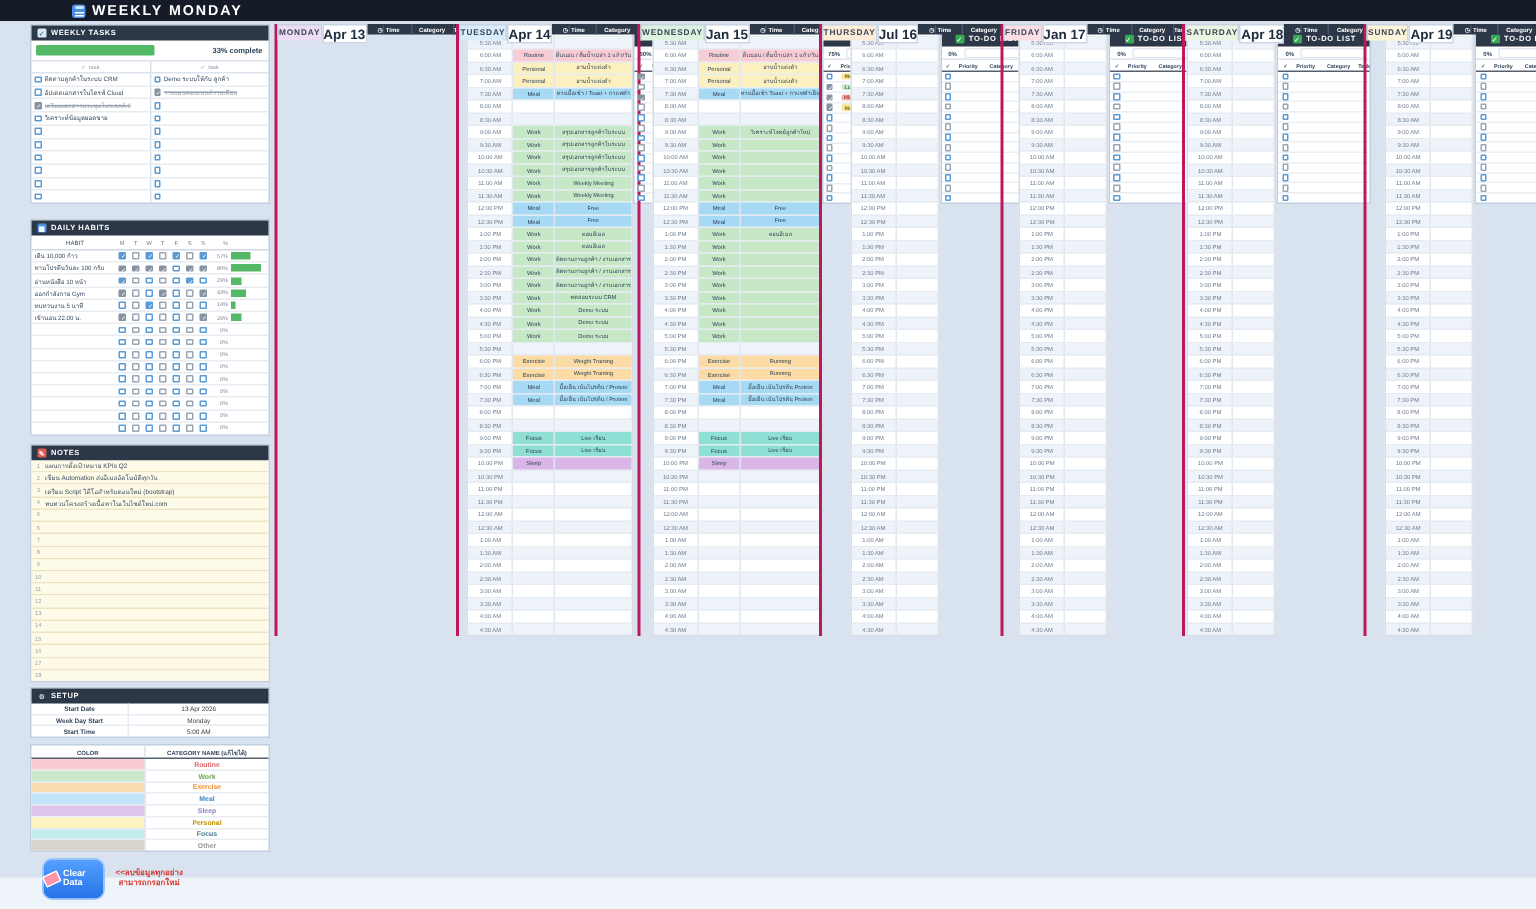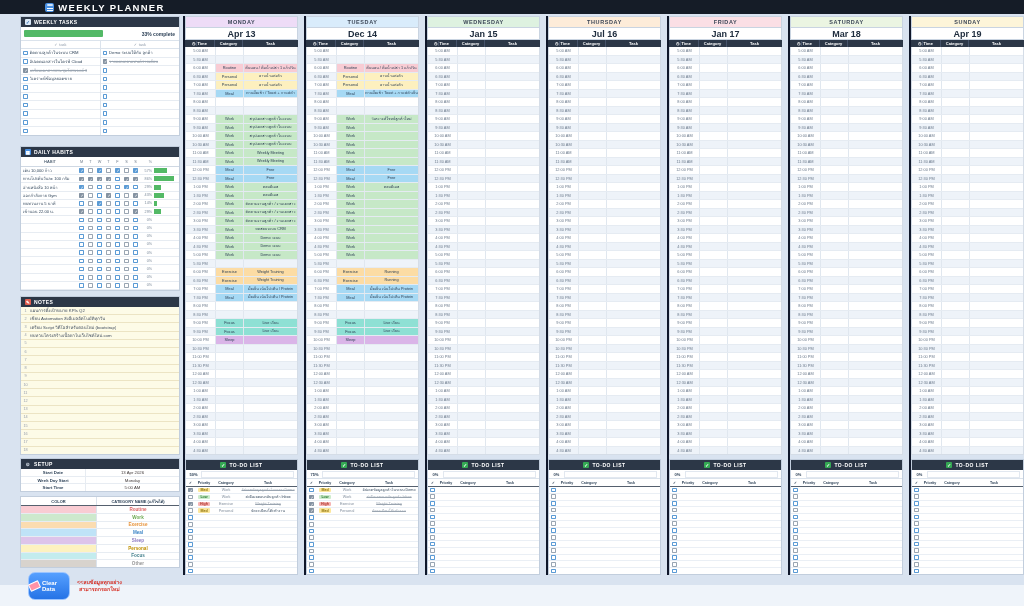--- a/index.html
+++ b/index.html
@@ -65,21 +65,21 @@
   .cat-name{display:flex;align-items:center;justify-content:center;font-size:4.6px;font-weight:bold;}
   
   .clear-row{position:absolute;left:28px;top:570px;width:170px;height:32px;display:flex;align-items:center;gap:7px;}
   .clear-btn{width:42px;height:28px;border-radius:7px;background:linear-gradient(#56a0ff,#2573e6);
              border:1px solid #9cc5ff;display:flex;align-items:center;justify-content:center;gap:2px;
              color:#fff;font-weight:bold;font-size:6px;line-height:1.05;text-align:left;box-sizing:border-box;}
   .eraser{width:9px;height:6px;background:#ff93a8;border:0.6px solid #ffffff;border-radius:1px;transform:rotate(-25deg);flex:none;}
   .clear-note{color:#d7352b;font-weight:bold;font-size:5.3px;line-height:1.35;text-align:center;white-space:pre-line;}
   
   .main{position:absolute;left:183px;top:16px;display:flex;gap:6px;}
-  .day-col{width:115px;box-sizing:border-box;border-left:2px solid #0f172a;display:flex;flex-direction:column;}
+  .day-col{width:115px;box-sizing:border-box;border-left:2px solid #be185d;display:flex;flex-direction:row;}
   .day-name{height:11px;flex:none;display:flex;align-items:center;justify-content:center;
             font-size:5.5px;font-weight:bold;color:#3c4757;letter-spacing:.6px;border:0.5px solid #c9d4e1;border-bottom:none;box-sizing:border-box;}
   .day-date{height:13px;flex:none;background:#fff;display:flex;align-items:center;justify-content:center;
             font-size:9px;font-weight:bold;color:#202e3f;border:0.5px solid #c9d4e1;box-sizing:border-box;}
   .sch-hdr{height:7px;flex:none;background:#2c3747;display:flex;}
   .sch-hdr span{color:#fff;font-size:4px;font-weight:bold;display:flex;align-items:center;justify-content:center;gap:1px;border-right:0.5px solid #46536a;box-sizing:border-box;}
   .sh-time{width:30px;flex:none;}
   .sh-cat{width:28px;flex:none;}
   .sh-task{flex:1;border-right:none !important;}
   .sch-grid{height:408px;flex:none;background:#fff;border:0.5px solid #d5dde7;border-top:none;box-sizing:border-box;display:flex;flex-direction:column;}
@@ -114,21 +114,21 @@
   .td-task{flex:1;font-size:3.7px;color:#33475c;text-align:center;white-space:nowrap;overflow:hidden;}
 </style>
 </head>
 <body>
 
 <div class="footerstrip"></div>
 
 <div class="topbar">
   <div class="title-wrap">
     <span class="cal-icon"></span>
-    <span class="app-title">WEEKLY PLANNER</span>
+    <span class="app-title">WEEKLY MONDAY</span>
   </div>
 </div>
 
 <div class="sidebar">
 
   <section class="panel" style="height:120px">
     <div class="phdr">
       <span class="picon" style="background:#dbe8f6;color:#2f6fb8">✓</span>
       <span>WEEKLY TASKS</span>
     </div>
@@ -1204,21 +1204,21 @@
             <span class="cb  "></span>
           </span>
       <span class="td-pri"></span>
       <span class="td-cat"></span>
       <span class="td-task  "></span>
     </div>
     </div>
   </div>
     <div class="day-col">
     <div class="day-name" style="background:#d9ecfb">TUESDAY</div>
-    <div class="day-date">Dec 14</div>
+    <div class="day-date">Apr 14</div>
     <div class="sch-hdr">
       <span class="sh-time"><span>◷</span> Time</span>
       <span class="sh-cat">Category</span>
       <span class="sh-task">Task</span>
     </div>
     <div class="sch-grid">
         <div class="t-row ">
       <span class="t-time">5:00 AM</span>
       <span class="t-cat"></span>
       <span class="t-task"></span>
@@ -2696,21 +2696,21 @@
             <span class="cb  "></span>
           </span>
       <span class="td-pri"></span>
       <span class="td-cat"></span>
       <span class="td-task  "></span>
     </div>
     </div>
   </div>
     <div class="day-col">
     <div class="day-name" style="background:#ebf5e2">SATURDAY</div>
-    <div class="day-date">Mar 18</div>
+    <div class="day-date">Apr 18</div>
     <div class="sch-hdr">
       <span class="sh-time"><span>◷</span> Time</span>
       <span class="sh-cat">Category</span>
       <span class="sh-task">Task</span>
     </div>
     <div class="sch-grid">
         <div class="t-row ">
       <span class="t-time">5:00 AM</span>
       <span class="t-cat"></span>
       <span class="t-task"></span>

